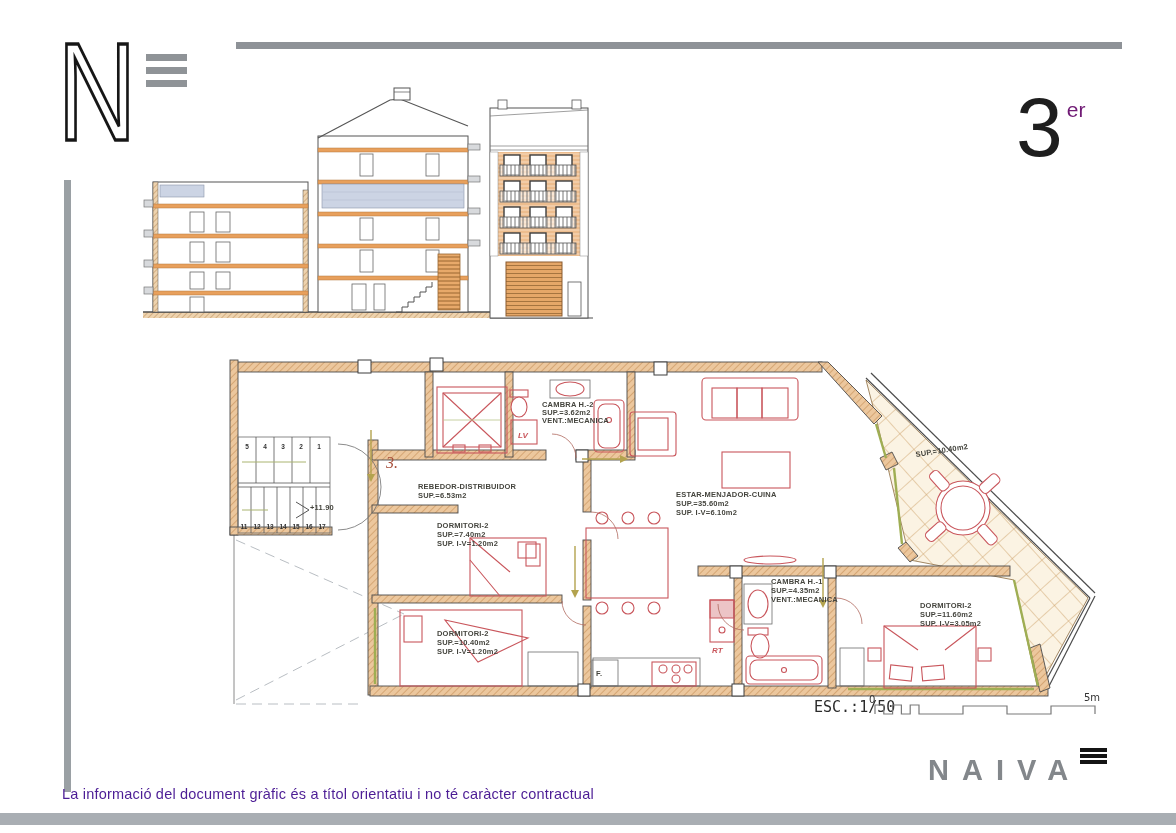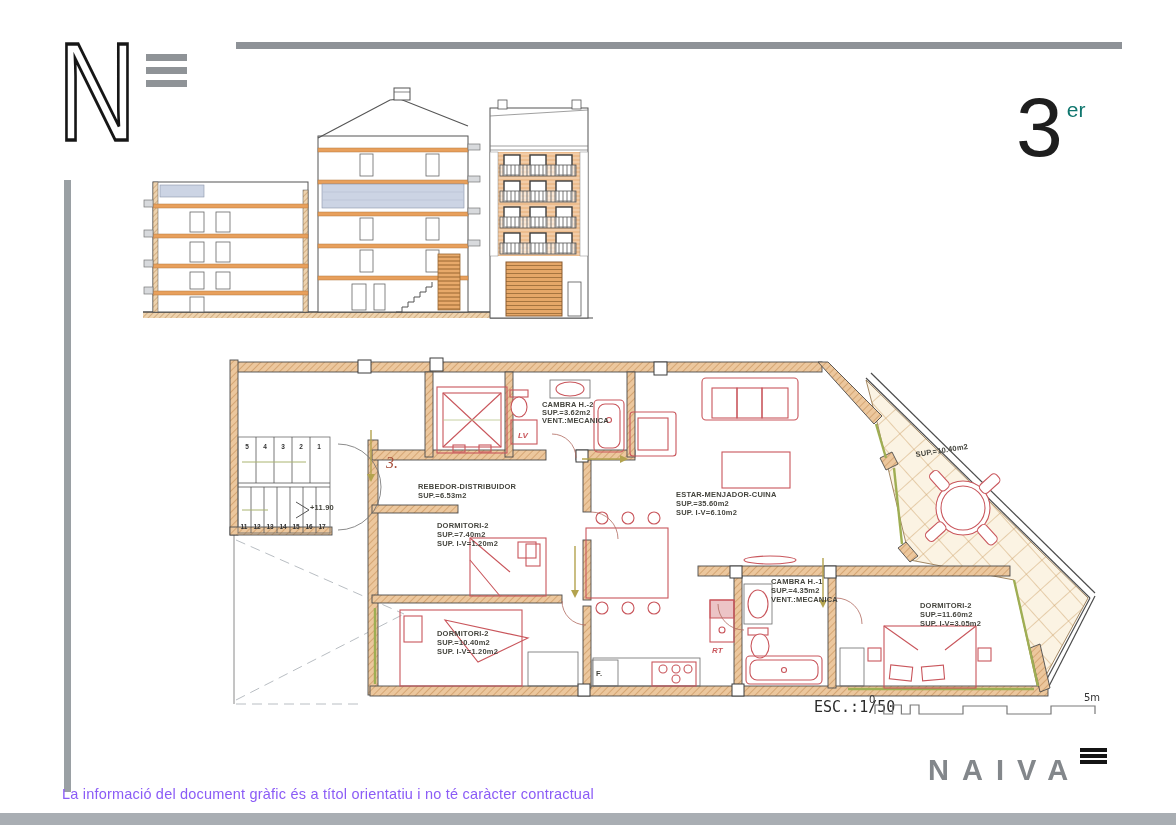--- a/index.html
+++ b/index.html
@@ -12,26 +12,26 @@
   
   .logo{position:absolute;left:56px;top:34px;width:200px;height:120px;}
   .logo svg{position:absolute;left:0;top:0;}
   .logo-bars{position:absolute;left:90px;top:20px;}
   .logo-bars div{width:41px;height:7px;background:#8f9397;margin-bottom:6px;}
   
   .address{position:absolute;right:83px;top:78px;font-size:15.5px;letter-spacing:1.6px;
            color:#9b9b9b;white-space:nowrap;}
   .floor{position:absolute;left:1016px;top:88px;display:flex;align-items:flex-start;color:#1e1e1e;}
   .floor .num{font-size:84px;line-height:0.95;font-weight:400;}
-  .floor .suf{font-size:21px;margin-top:10px;margin-left:4px;color:#0f766e;}
+  .floor .suf{font-size:21px;margin-top:10px;margin-left:4px;color:#701a75;}
   
   .elev{position:absolute;left:138px;top:84px;}
   .plan{position:absolute;left:225px;top:352px;}
   
-  .disclaimer{position:absolute;left:62px;top:786px;font-size:14.5px;color:#8b5cf6;letter-spacing:.2px;}
+  .disclaimer{position:absolute;left:62px;top:786px;font-size:14.5px;color:#4c1d95;letter-spacing:.2px;}
   .brand{position:absolute;left:928px;top:746px;width:200px;height:44px;}
   .brand .word{position:absolute;left:0;top:8px;font-size:29px;letter-spacing:13px;color:#83878b;font-weight:bold;}
   .brand .bars{position:absolute;left:152px;top:2px;}
   .brand .bars div{width:27px;height:3.5px;background:#141414;margin-bottom:2.6px;}
   
   .w{fill:url(#hatch);stroke:#4c4c4c;stroke-width:.9;}
   .red{stroke:#c9565c;fill:none;stroke-width:1.1;}
   .redf{stroke:#c9565c;fill:#ffffff;stroke-width:1.1;}
   .grn{stroke:#9fae53;stroke-width:2.4;fill:none;}
   .thin{stroke:#6d6d6d;stroke-width:.8;fill:none;}

